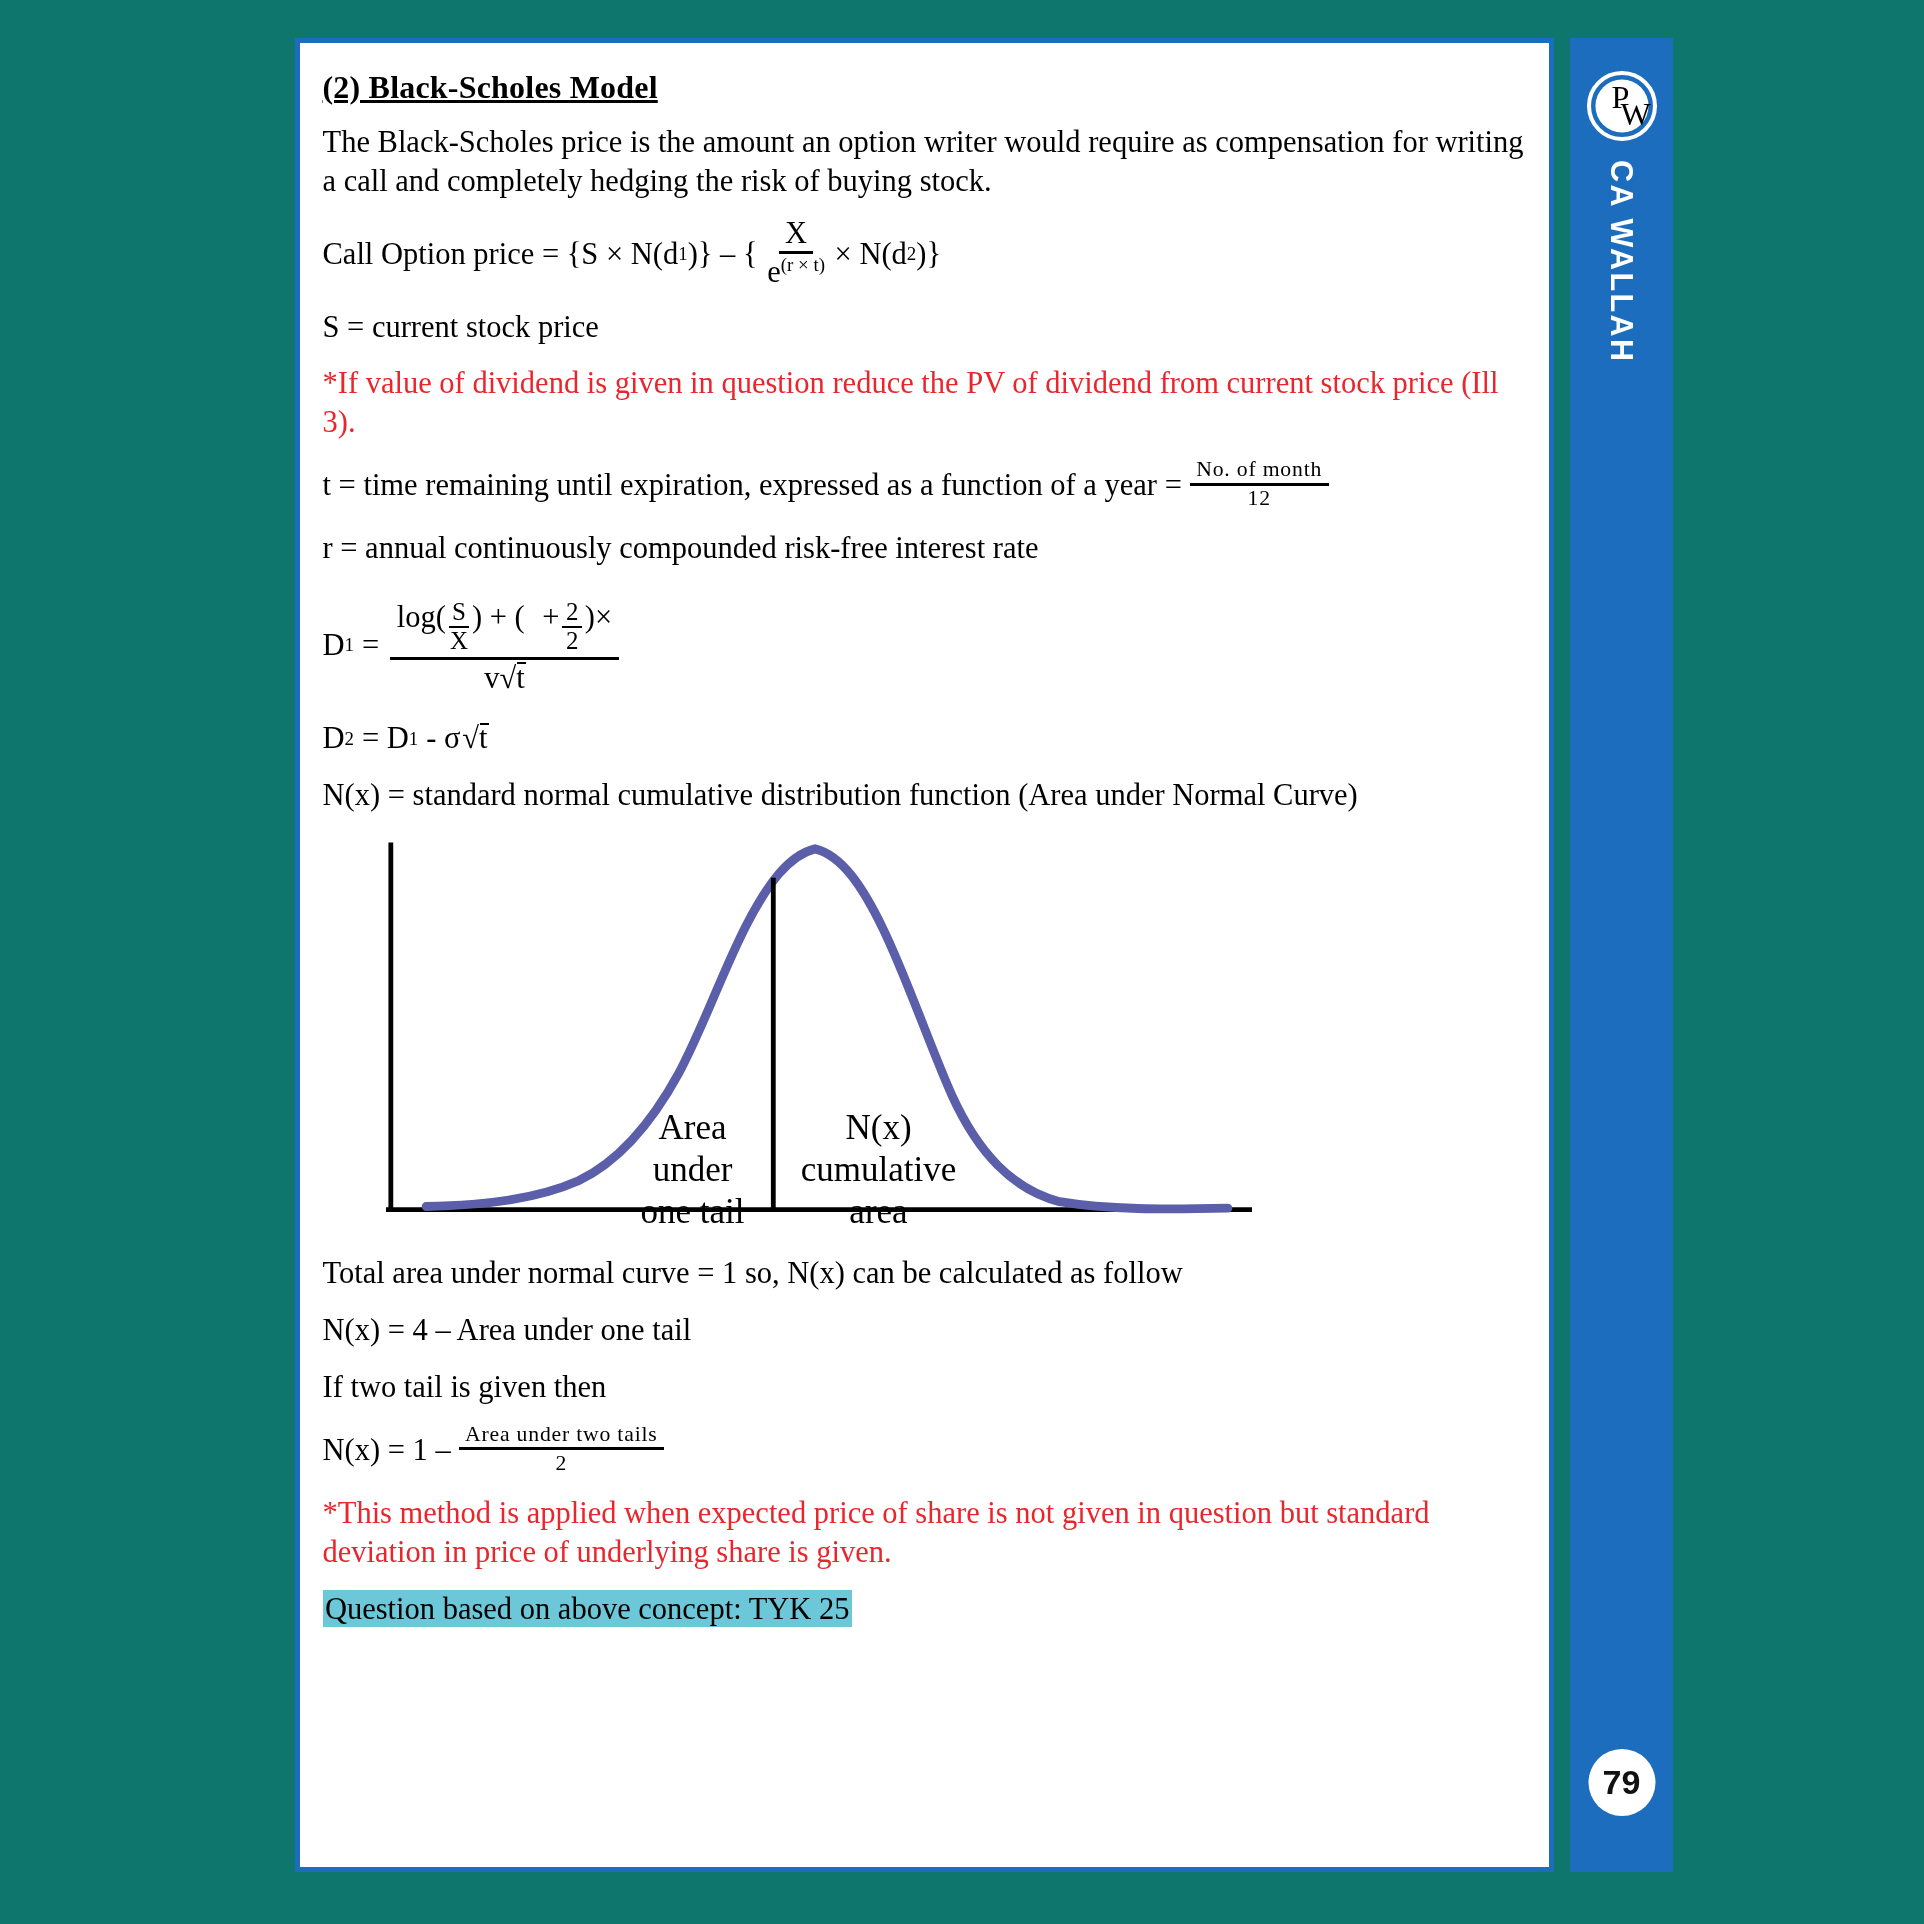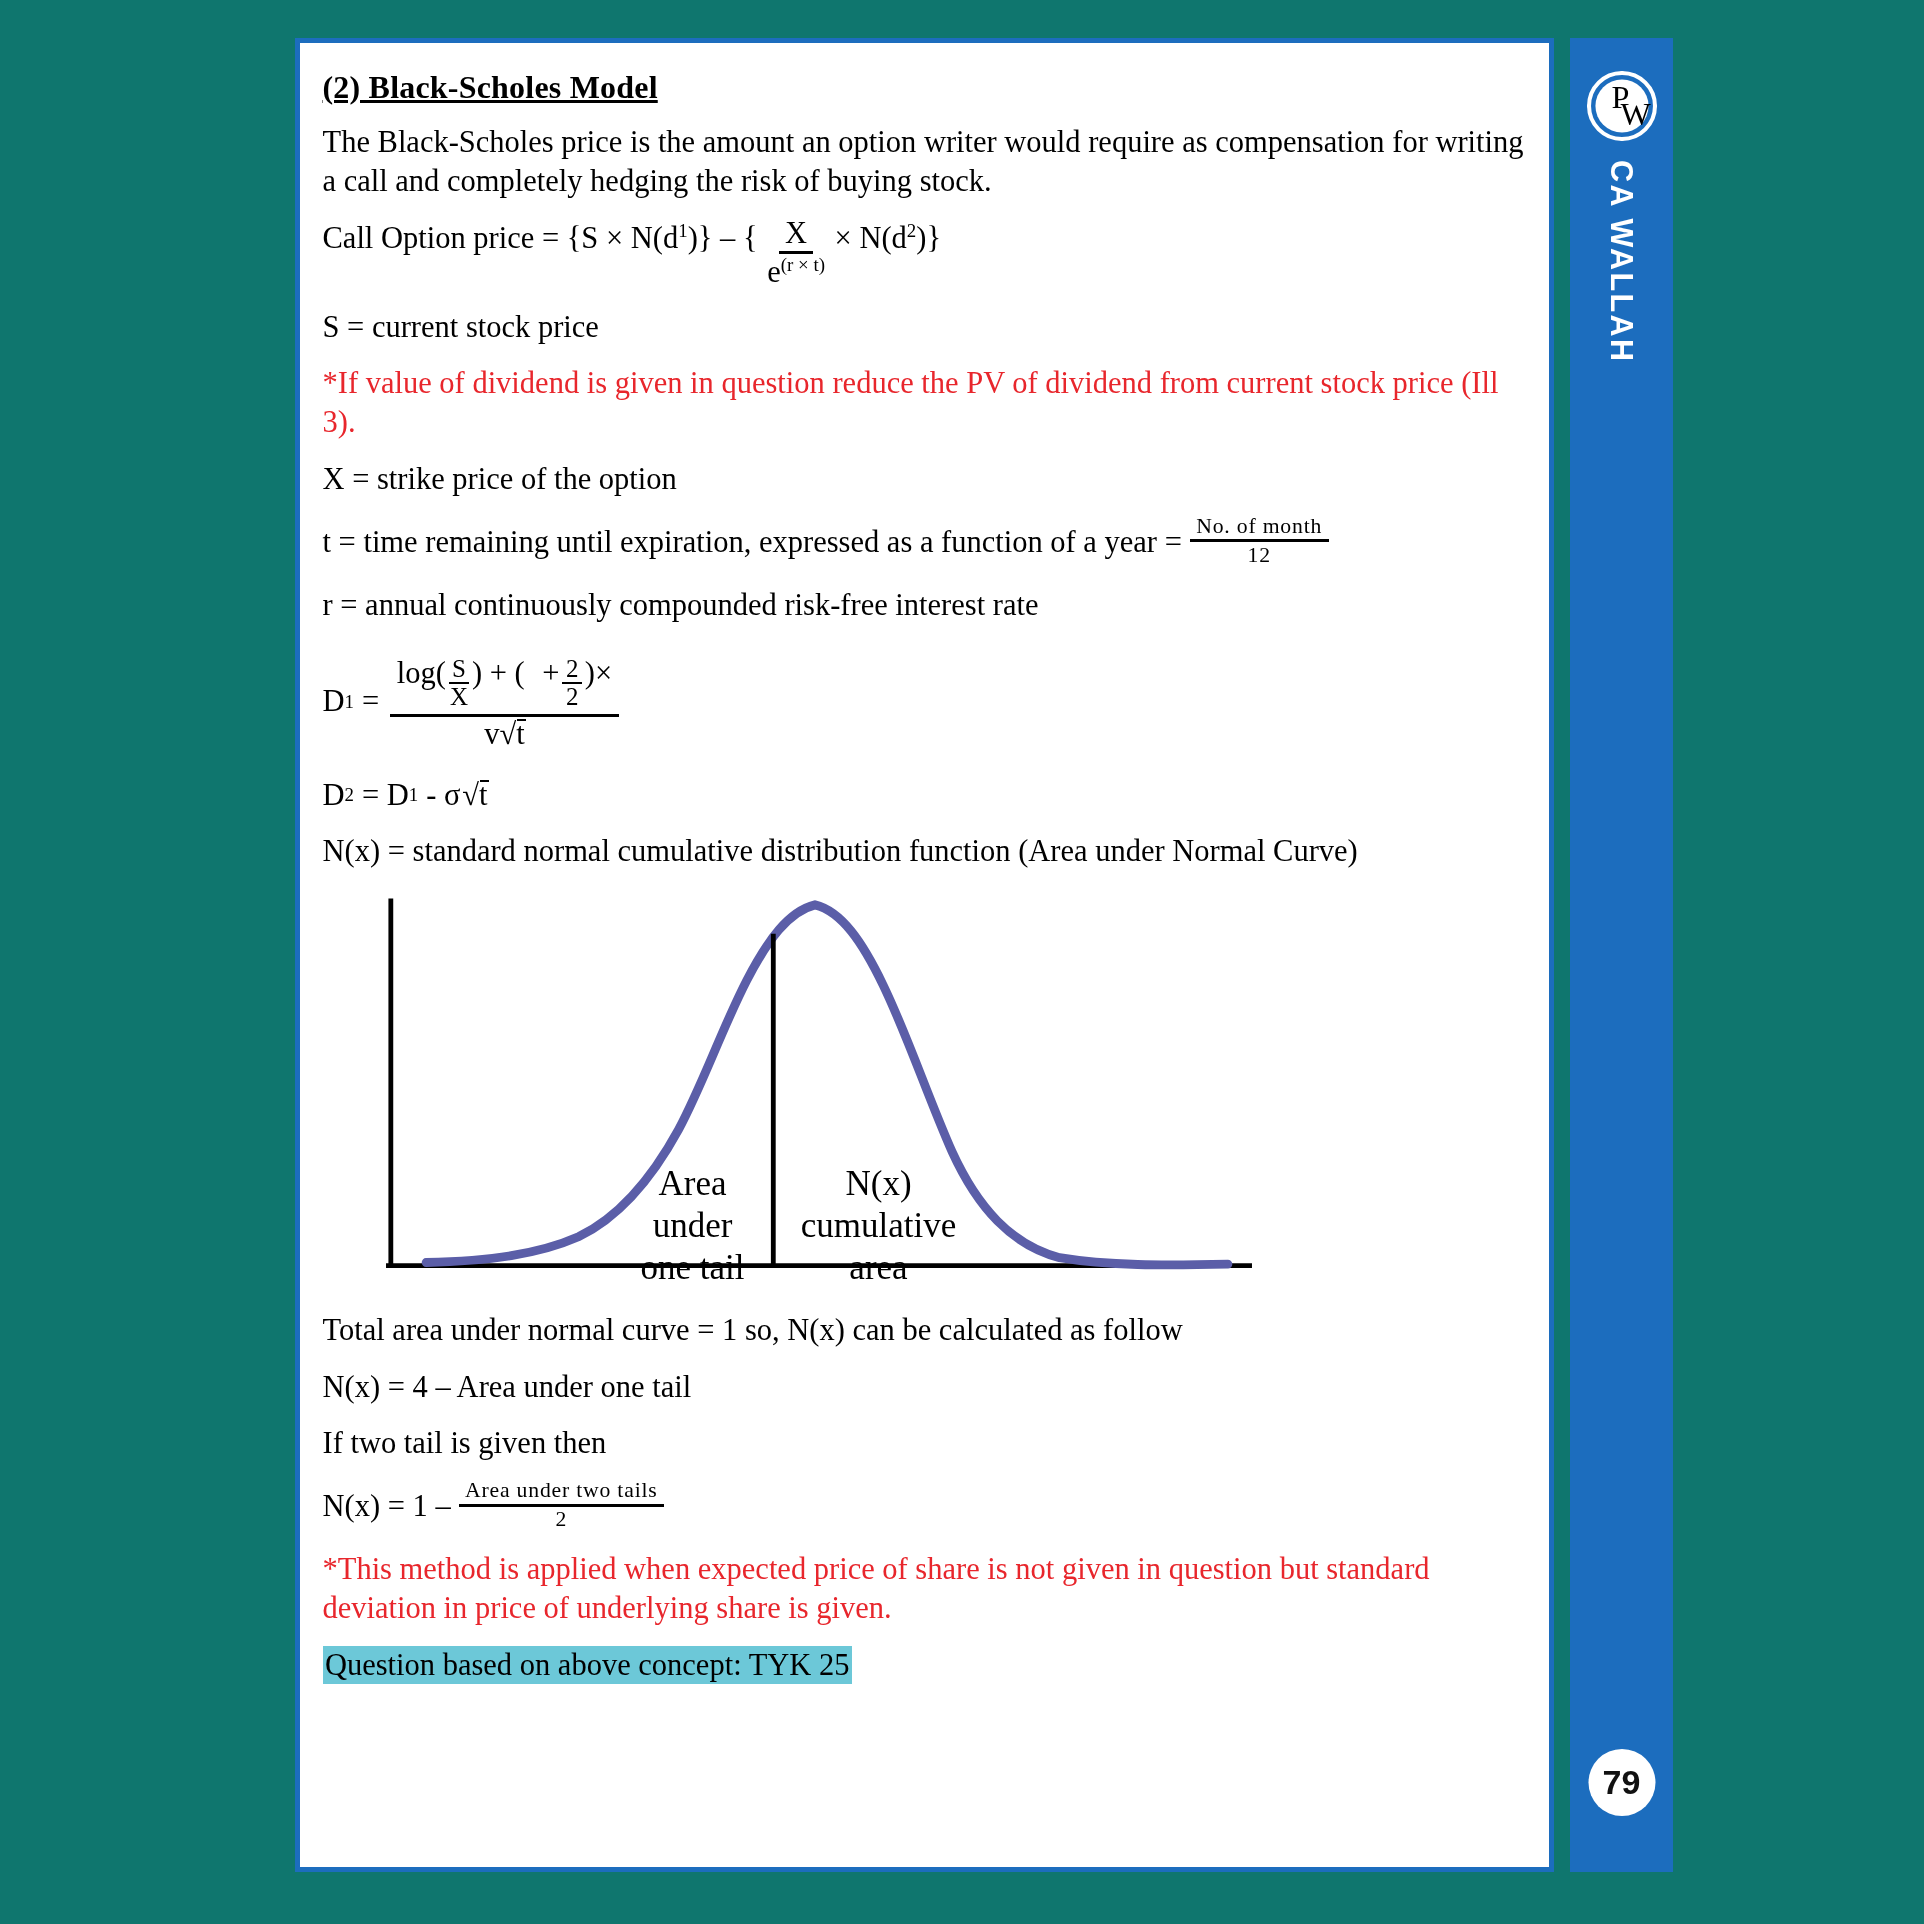--- a/index.html
+++ b/index.html
@@ -184,38 +184,37 @@
 <div id="page">
 
   <div id="content-frame">
 
     <div id="body-col">
 
       <div class="hd">(2) Black-Scholes Model</div>
 
       <div class="para">The Black-Scholes price is the amount an option writer would require as compensation for writing a call and completely hedging the risk of buying stock.</div>
 
-      <div class="para tight" style="display:flex;flex-wrap:nowrap;font-family:Liberation Serif, serif;">
+      <div class="para tight" style="display:flex;align-items:center;flex-wrap:nowrap;font-family:Liberation Serif, serif;">
         <span>Call Option price = {S × N(d</span>
           <sub>1</sub>
           <span>)} – {</span>
         <span class="frac">
           <span class="num">X</span>
           <span class="den"><span>e</span><sup>(r × t)</sup></span>
         </span>
         <span>× N(d</span>
           <sub>2</sub>
           <span>)}</span>
       </div>
 
       <div class="para">S = current stock price</div>
 
       <div class="para red">*If value of dividend is given in question reduce the PV of dividend from current stock price (Ill 3).</div>
 
-      <div class="para">X = strike price of the option</div>
 
       <div class="para tight" style="display:flex;align-items:center;">
         <span>t = time remaining until expiration, expressed as a function of a year =</span>
         <span class="frac small-frac mini" style="margin-left:8px;justify-content:flex-end;">
           <span class="num">No. of month</span>
           <span class="den">12</span>
         </span>
       </div>
 
       <div class="para">r = annual continuously compounded risk-free interest rate</div>

